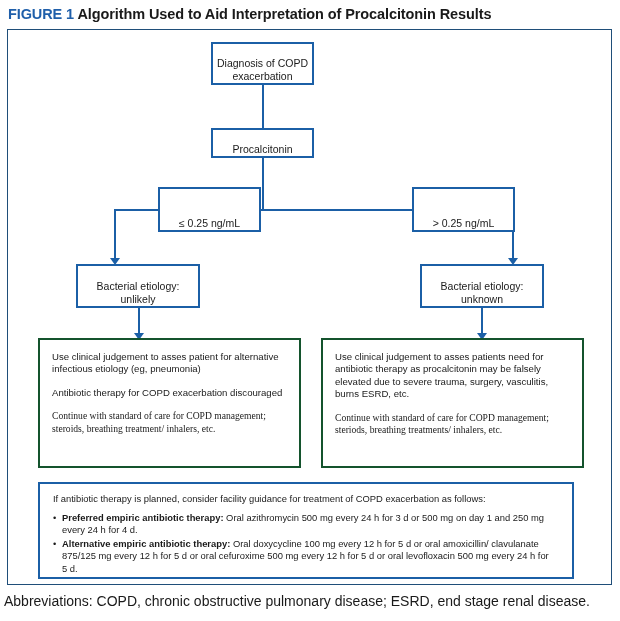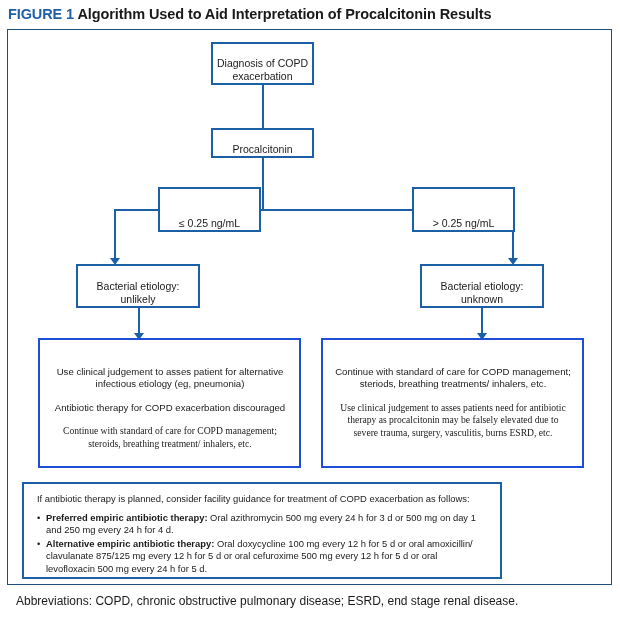--- a/index.html
+++ b/index.html
@@ -70,28 +70,27 @@
     font-size: 10.5px;
     line-height: 13px;
     color: #1a1a1a;
     z-index: 3;
   }
   .node .node-text { white-space: pre-line; }
 
   .detail-node {
     position: absolute;
     box-sizing: border-box;
-    border: 2px solid #1d4ed8;
+    border: 2px solid #14532d;
     background: #ffffff;
     z-index: 3;
-    padding: 26px 11px 8px 12px;
+    padding: 11px 11px 8px 12px;
     font-size: 9.6px;
     line-height: 12.4px;
     color: #1a1a1a;
-    text-align: center;
   }
   .detail-node p {
     margin: 0 0 11px 0;
   }
   .detail-node p:last-child { margin-bottom: 4px; font-family: Liberation Serif, serif; }
 
   #therapy-box {
     position: absolute;
     box-sizing: border-box;
     border: 2px solid #1b5fa6;
@@ -136,24 +135,24 @@
     height: 0;
     border-left: 5px solid transparent;
     border-right: 5px solid transparent;
     border-top: 7px solid #1b5fa6;
     z-index: 2;
   }
 
   
   #footnote {
     position: absolute;
-    left: 16px;
+    left: 4px;
     top: 595px;
     width: 600px;
-    font-size: 12px;
+    font-size: 14px;
     line-height: 12px;
     color: #1a1a1a;
   }
 </style>
 </head>
 <body>
 
 <div id="figure-title">
   <span class="fig-label">FIGURE 1</span><span class="fig-text"> </span><span class="fig-text">Algorithm Used to Aid Interpretation of Procalcitonin Results</span>
 </div>
@@ -208,25 +207,25 @@
 unknown</span>
     </div>
 
     <div class="detail-node" style="left:30px; top:308px; width:263px; height:130px;">
       <p>Use clinical judgement to asses patient for alternative infectious etiology (eg, pneumonia)</p>
       <p>Antibiotic therapy for COPD exacerbation discouraged</p>
       <p>Continue with standard of care for COPD management; steroids, breathing treatment/ inhalers, etc.</p>
     </div>
 
     <div class="detail-node" style="left:313px; top:308px; width:263px; height:130px;">
+      <p>Use clinical judgement to asses patients need for antibiotic therapy as procalcitonin may be falsely elevated due to severe trauma, surgery, vasculitis, burns ESRD, etc.</p>
       <p>Continue with standard of care for COPD management; steriods, breathing treatments/ inhalers, etc.</p>
-      <p>Use clinical judgement to asses patients need for antibiotic therapy as procalcitonin may be falsely elevated due to severe trauma, surgery, vasculitis, burns ESRD, etc.</p>
-    </div>
-
-    <div id="therapy-box" style="left:14px; top:452px; width:480px; height:97px;">
+    </div>
+
+    <div id="therapy-box" style="left:30px; top:452px; width:536px; height:97px;">
       <p class="intro">If antibiotic therapy is planned, consider facility guidance for treatment of COPD exacerbation as follows:</p>
       <ul>
         <li><b>Preferred empiric antibiotic therapy:</b><span> Oral azithromycin 500 mg every 24 h for 3 d or 500 mg on day 1 and 250 mg every 24 h for 4 d.</span></li>
         <li><b>Alternative empiric antibiotic therapy:</b><span> Oral doxycycline 100 mg every 12 h for 5 d or oral amoxicillin/ clavulanate 875/125 mg every 12 h for 5 d or oral cefuroxime 500 mg every 12 h for 5 d or oral levofloxacin 500 mg every 24 h for 5 d.</span></li>
       </ul>
     </div>
 
   </div>
 </div>
 

